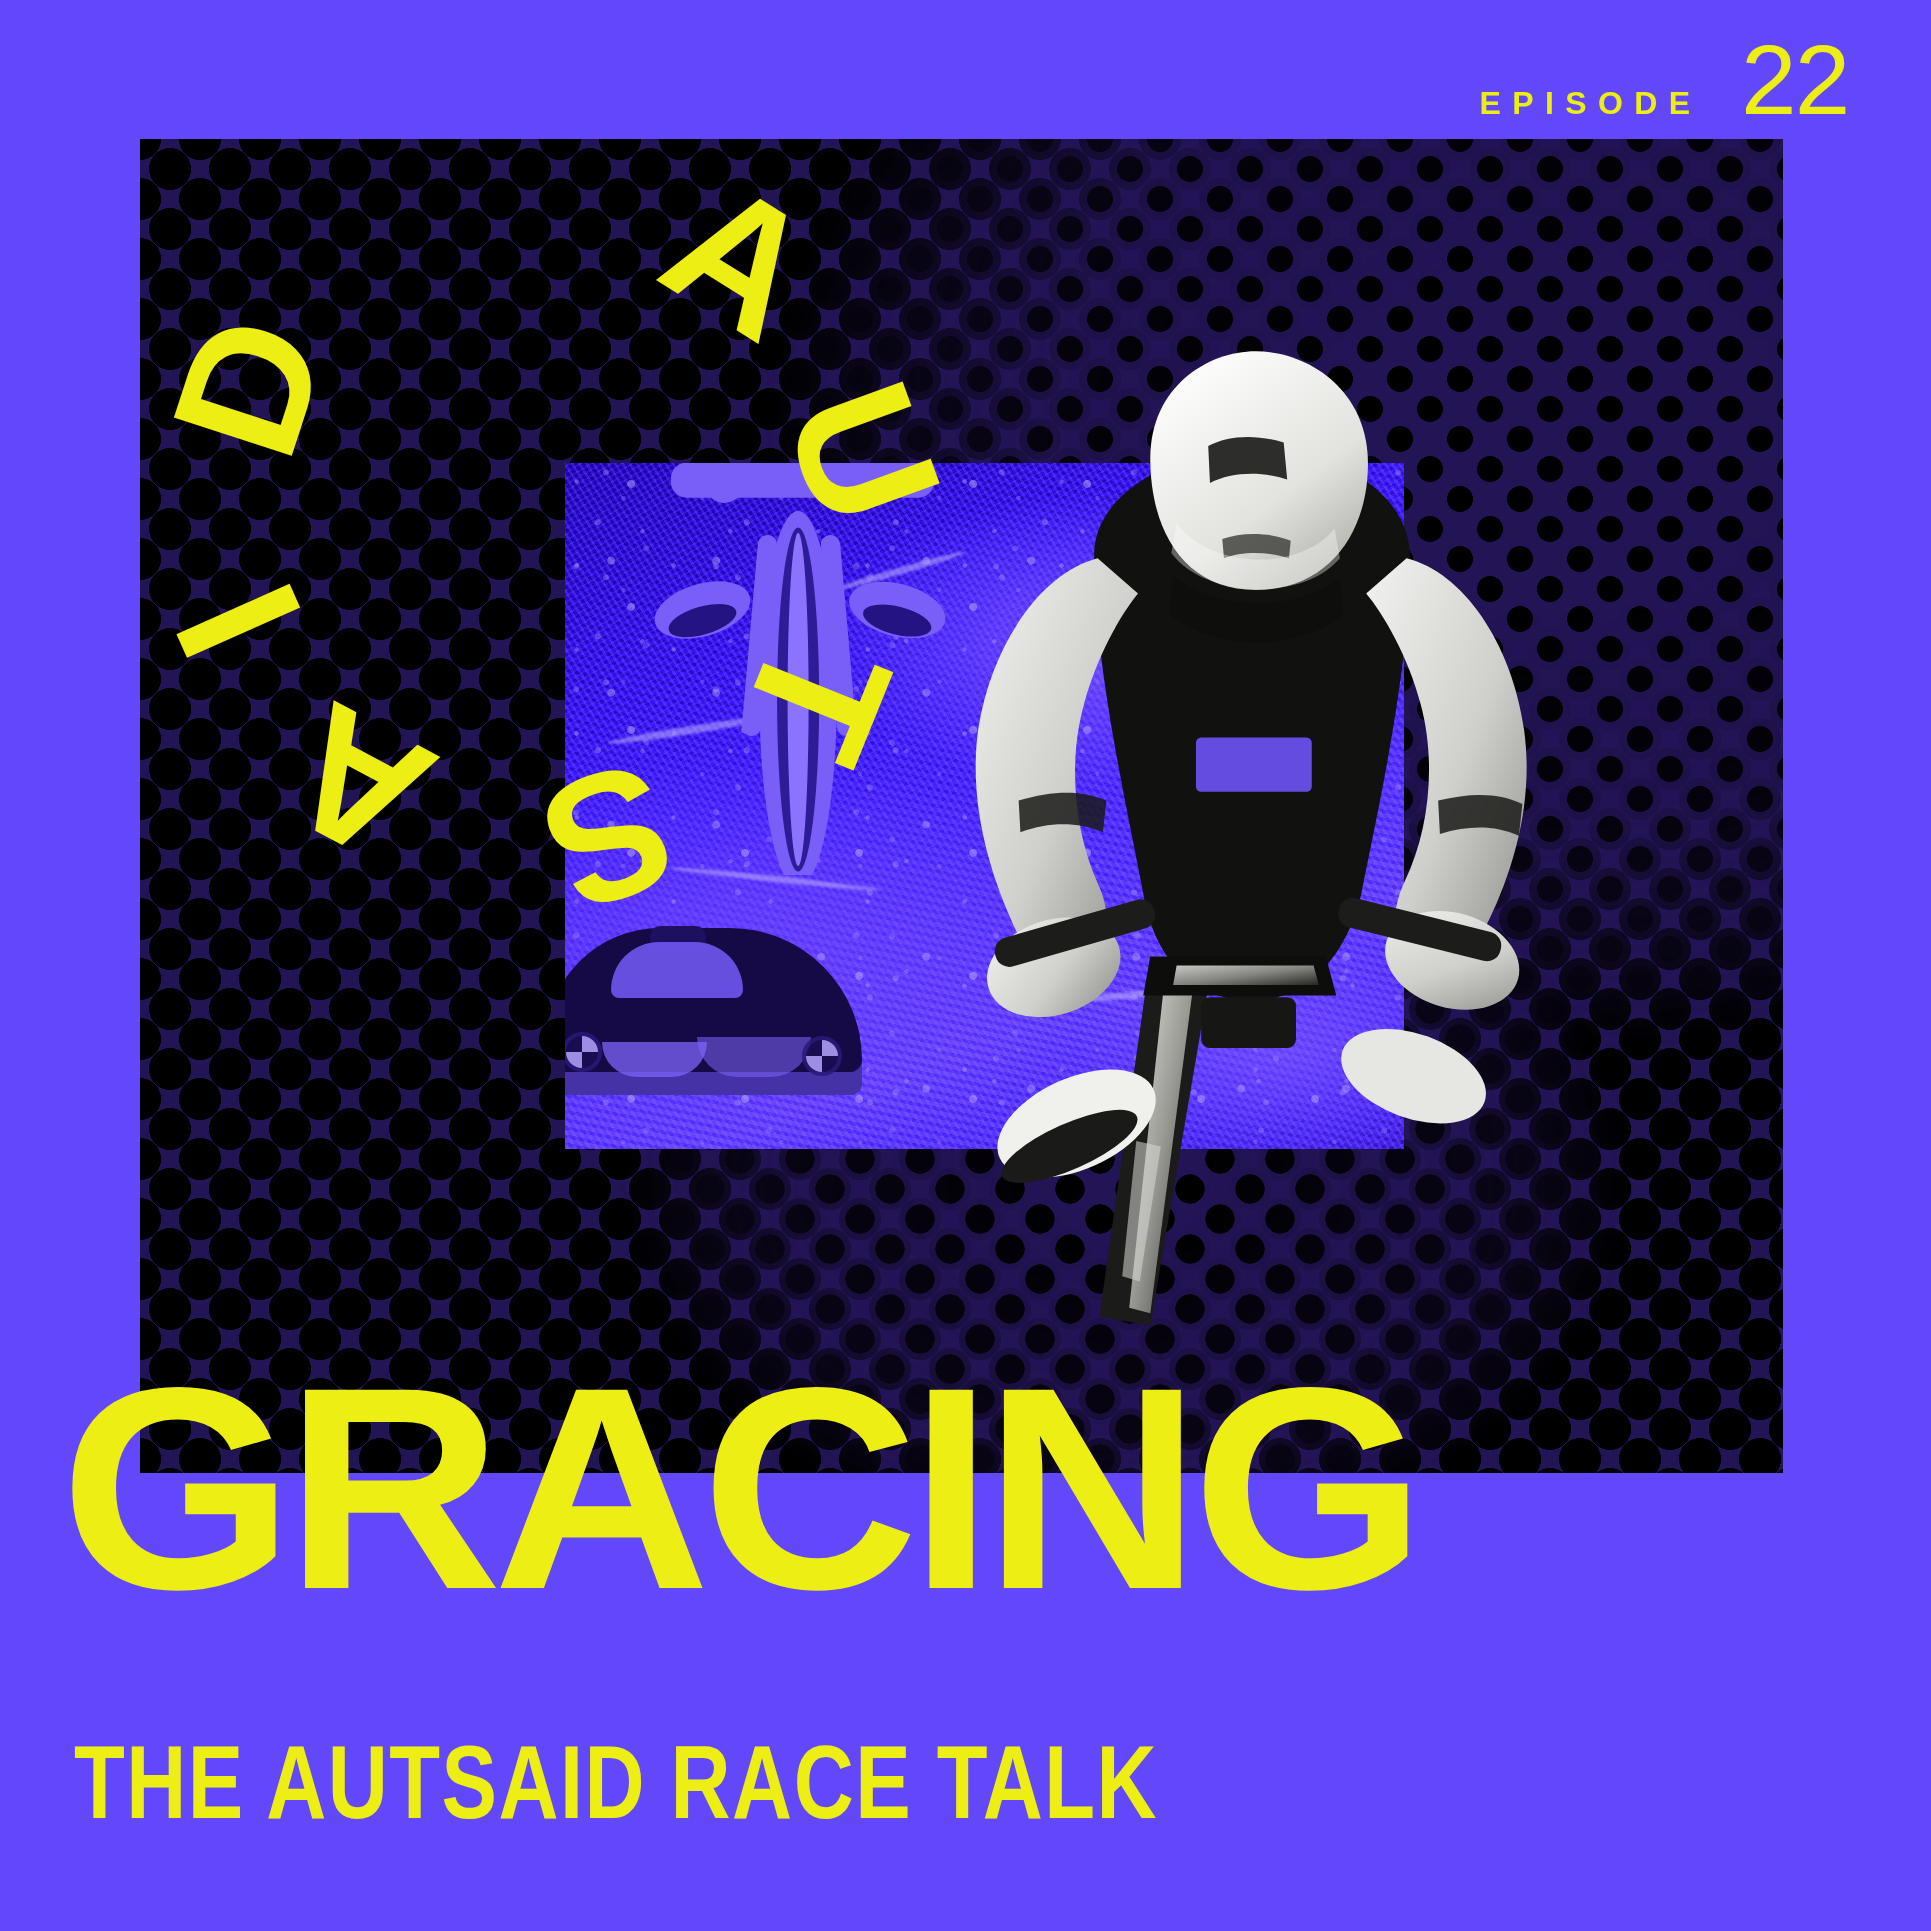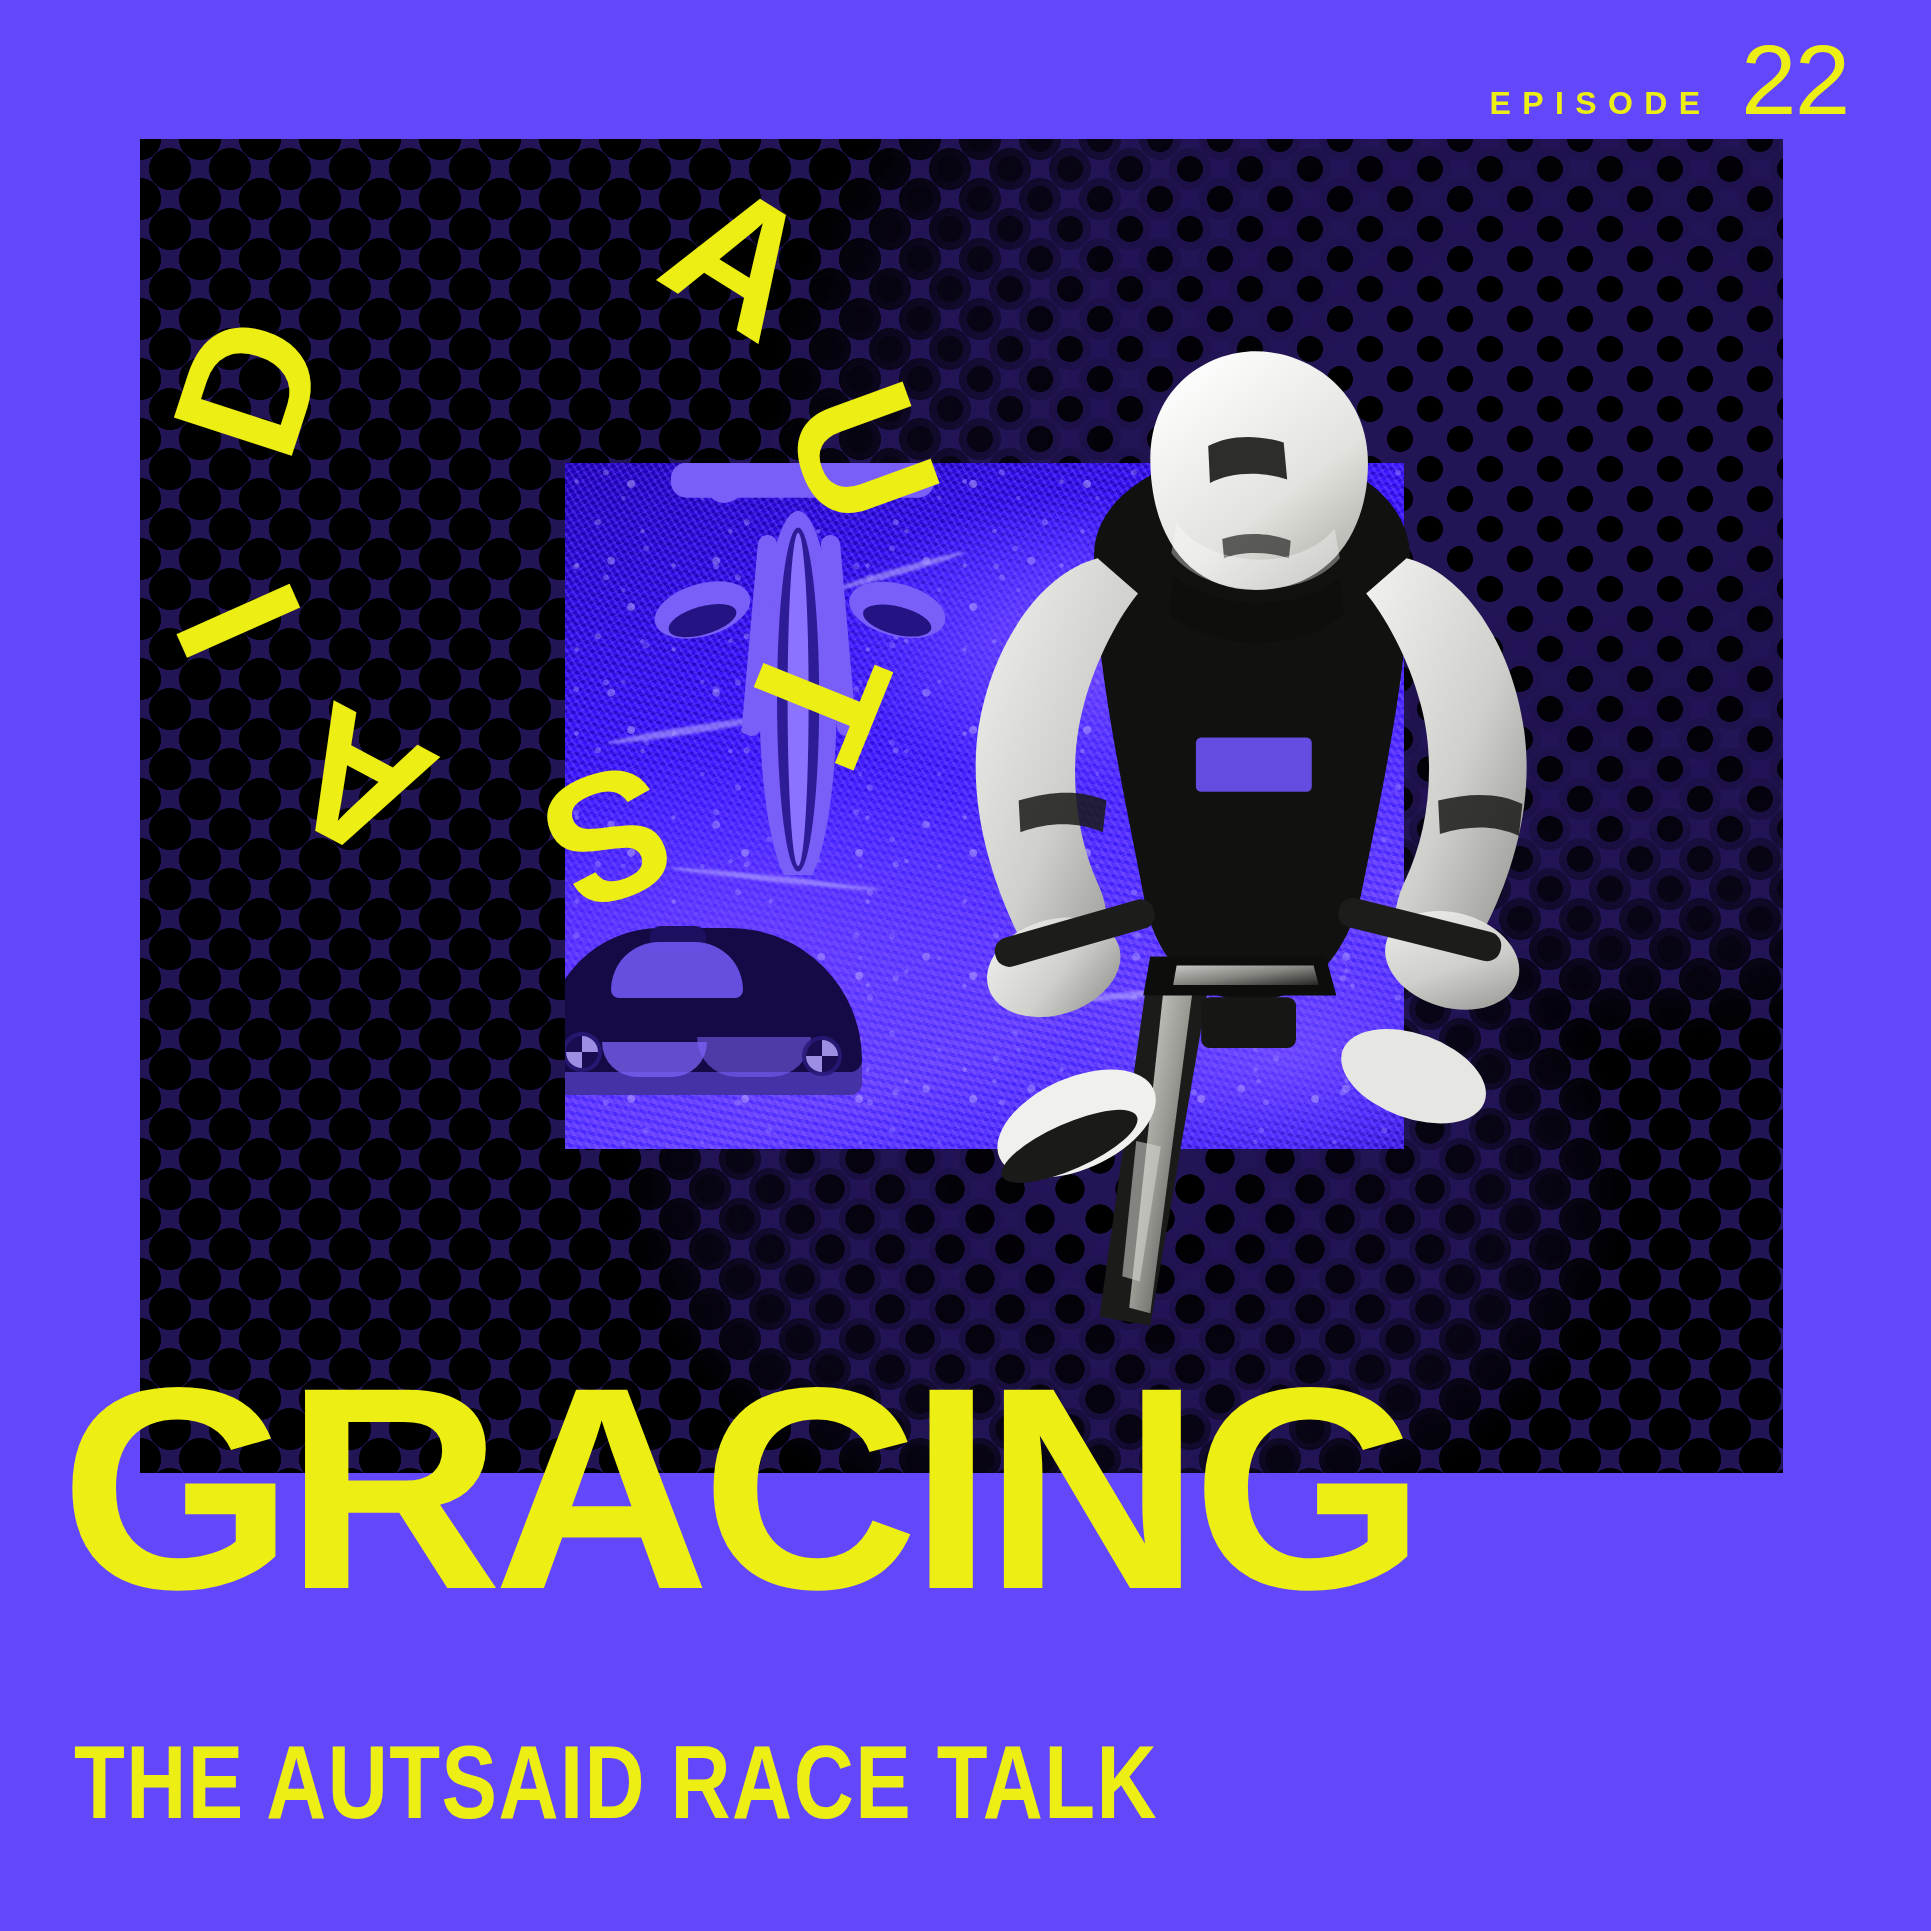--- a/index.html
+++ b/index.html
@@ -9,21 +9,21 @@
     position:relative;
     width:1931px;height:1931px;
     background:#6347fb;
     overflow:hidden;
     font-family:"Liberation Sans", sans-serif;
   }
 
   
   #episode-bar{
     position:absolute; top:40px; right:84px;
-    display:flex; align-items:baseline; gap:30px;
+    display:flex; align-items:baseline; gap:40px;
     z-index:60;
   }
   #episode-label{
     color:#edee13;
     font-size:32px;
     font-weight:700;
     letter-spacing:11.4px;
     line-height:1;
   }
   #episode-number{

